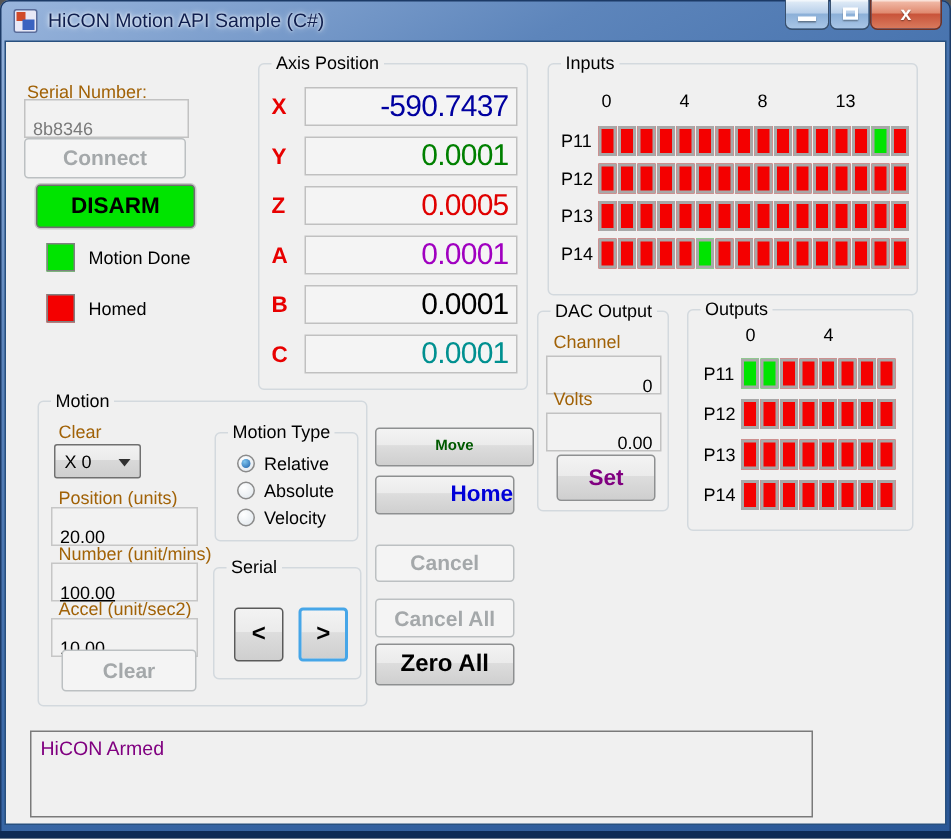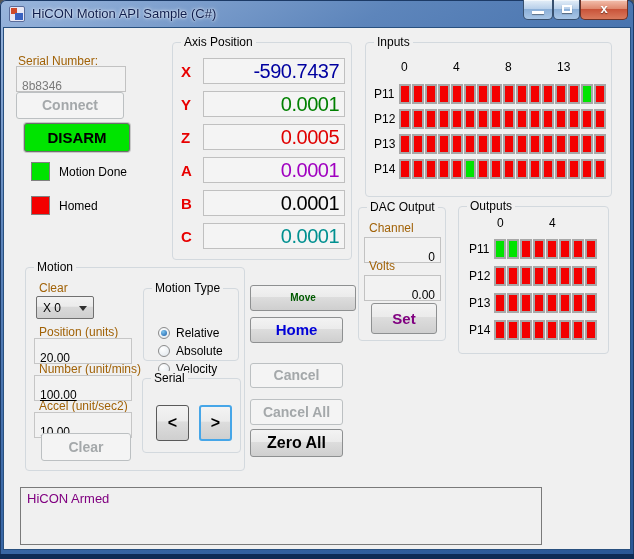--- a/index.html
+++ b/index.html
@@ -76,35 +76,35 @@
   
   .motion-group { left:21px; top:239px; width:220px; height:204px; }
   .combo { position:absolute; left:10px; top:28px; width:58px; height:23px; border:1px solid #707070; border-radius:2px;
     background:linear-gradient(#f2f2f2,#ebebeb 45%,#d9d9d9 46%,#cfcfcf); font-size:12px; padding:4px 0 0 6px; }
   .combo .arrow { position:absolute; right:6px; top:9px; width:0; height:0;
     border-left:4px solid transparent; border-right:4px solid transparent; border-top:5px solid #303030; }
   .mfield { background:#f2f2f2; border:1px solid #c6c6c6; }
   .clear-btn { left:15px; top:165px; width:90px; height:28px; line-height:26px; font-size:14px; }
   
   .mtype-group { left:139px; top:260px; width:96px; height:73px; }
-  .radio-list { position:absolute; left:14px; top:13px;margin-top:24px; }
+  .radio-list { position:absolute; left:14px; top:13px; }
   .radio-row { display:flex; align-items:center; height:14px; margin-bottom:4px; }
   .radio { width:12px; height:12px; border:1px solid #8a8a8a; border-radius:50%; margin-right:6px;
     background:radial-gradient(circle at 35% 30%, #ffffff, #dfe6ec); position:relative; }
   .radio.sel:after { content:""; position:absolute; left:2px; top:2px; width:6px; height:6px; border-radius:50%;
     background:radial-gradient(circle at 35% 30%, #7ec4ee, #1b5ea8); }
   .radio-row span { font-size:12px; }
   
   .jog-group { left:138px; top:350px; width:99px; height:75px; }
   .jog-btn { position:absolute; top:26px; width:33px; height:36px; font-size:16px; line-height:34px; }
   .jog-left { left:13px; border-color:#5a5a5a; }
   .jog-right { left:56px; border:2px solid #46a6e8; line-height:32px; }
   
   .move-btn { left:246px; top:257px; width:106px; height:26px; line-height:24px; font-size:10px; color:#005a00; }
-  .home-btn { left:246px; top:289px; width:93px; height:26px; line-height:24px; font-size:15px; color:#0000d8; }
+  .home-btn { left:246px; top:289px; width:93px; height:26px; line-height:24px; font-size:15px; color:#0000d8;text-align:right; }
   .cancel-btn { left:246px; top:335px; width:93px; height:25px; line-height:23px; font-size:14px; }
   .cancelall-btn { left:246px; top:371px; width:93px; height:26px; line-height:24px; font-size:14px; }
   .zeroall-btn { left:246px; top:401px; width:93px; height:28px; line-height:26px; font-size:16px; color:#000; }
   
   .message-box { position:absolute; left:16px; top:459px; width:522px; height:58px; background:#f0f0f0;
     border:1px solid #7a7a7a; font-size:13px; padding:3px 6px; }
 </style>
 </head>
 <body>
 

